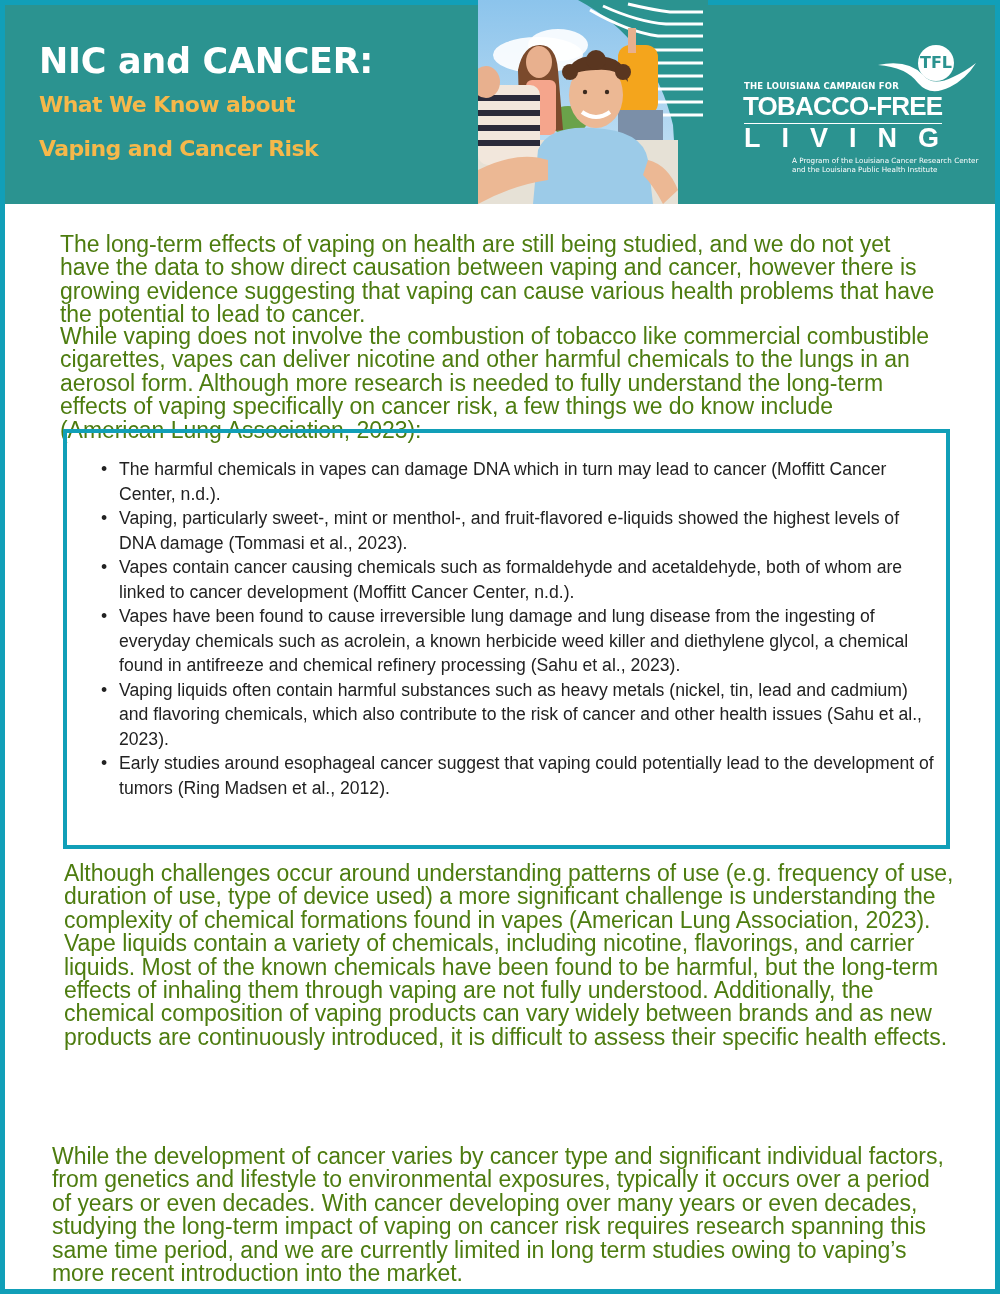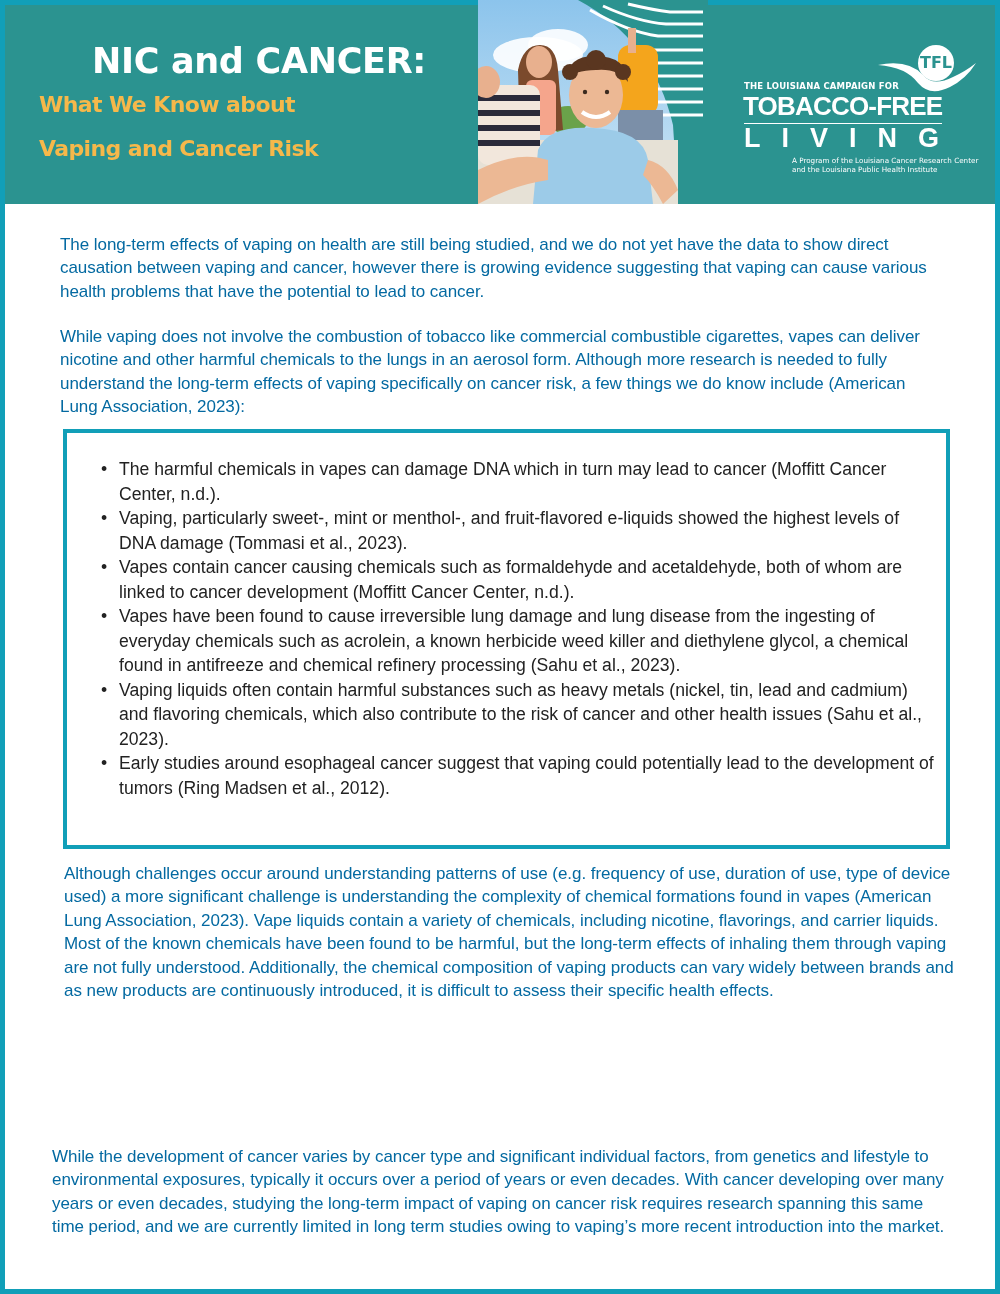--- a/index.html
+++ b/index.html
@@ -29,21 +29,20 @@
       width: 440px;
     }
     .title-main {
       color: #ffffff;
       font-family: "DejaVu Sans", sans-serif;
       font-weight: bold;
       font-size: 35px;
       letter-spacing: -0.3px;
       line-height: 44px;
       white-space: nowrap;
-      text-align: center;
     }
     .title-sub {
       color: #f6b84a;
       font-family: "DejaVu Sans", sans-serif;
       font-weight: bold;
       font-size: 22px;
       letter-spacing: -0.6px;
       line-height: 44px;
       white-space: nowrap;
     }
@@ -114,23 +113,23 @@
       left: 9px; top: 111px;
       font-size: 7.2px;
       line-height: 9px;
       white-space: nowrap;
       margin-left: 45px;
     }
 
     
     .para {
       position: absolute;
-      color: #0369a1;
-      font-family: "Liberation Sans", sans-serif;
-      font-size: 17px;
+      color: #4d7c0f;
+      font-family: "Liberation Sans", sans-serif;
+      font-size: 23px;
       line-height: 23.4px;
       letter-spacing: -0.05px;
     }
     .p1 { left: 55px; top: 228px; width: 880px; }
     .p2 { left: 55px; top: 320px; width: 880px; }
 
     .box {
       position: absolute;
       left: 58px; top: 424px;
       width: 887px; height: 420px;

